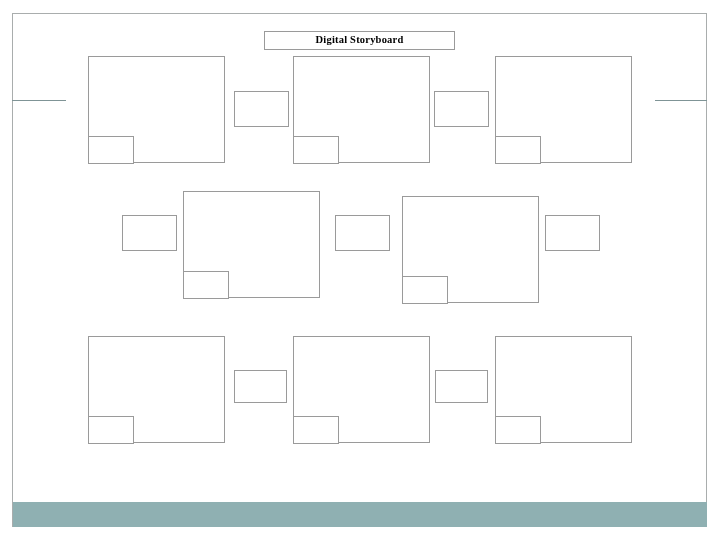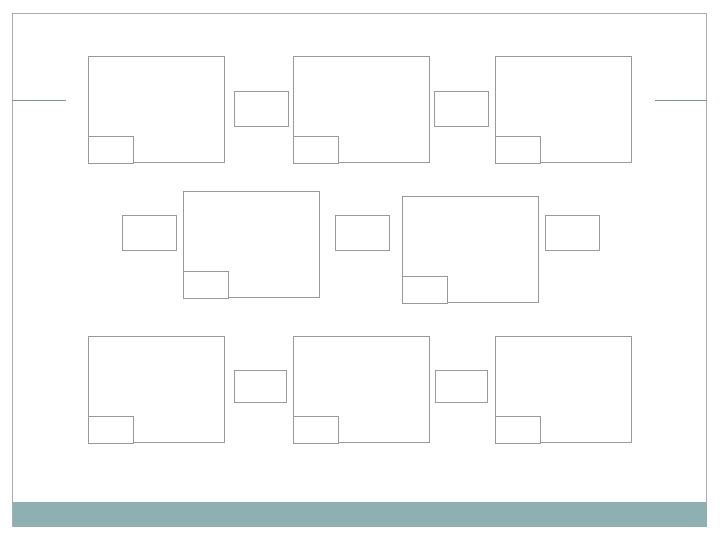--- a/index.html
+++ b/index.html
@@ -103,20 +103,23 @@
 </head>
 <body>
 
 <div id="slide">
 
   <div class="slide-frame"></div>
 
   <div class="accent-rule left"></div>
   <div class="accent-rule right"></div>
 
+  <div class="title-box">
+    <span class="title-text">Digital Storyboard</span>
+  </div>
 
   <div id="panel-layer">
       <div class="panel frame" style="left: 88px; top: 56px; width: 137px; height: 107px;"></div>
       <div class="panel caption" style="left: 88px; top: 136px; width: 46px; height: 28px;"></div>
       <div class="panel note" style="left: 234px; top: 91px; width: 55px; height: 36px;"></div>
       <div class="panel frame" style="left: 293px; top: 56px; width: 137px; height: 107px;"></div>
       <div class="panel caption" style="left: 293px; top: 136px; width: 46px; height: 28px;"></div>
       <div class="panel note" style="left: 434px; top: 91px; width: 55px; height: 36px;"></div>
       <div class="panel frame" style="left: 495px; top: 56px; width: 137px; height: 107px;"></div>
       <div class="panel caption" style="left: 495px; top: 136px; width: 46px; height: 28px;"></div>

